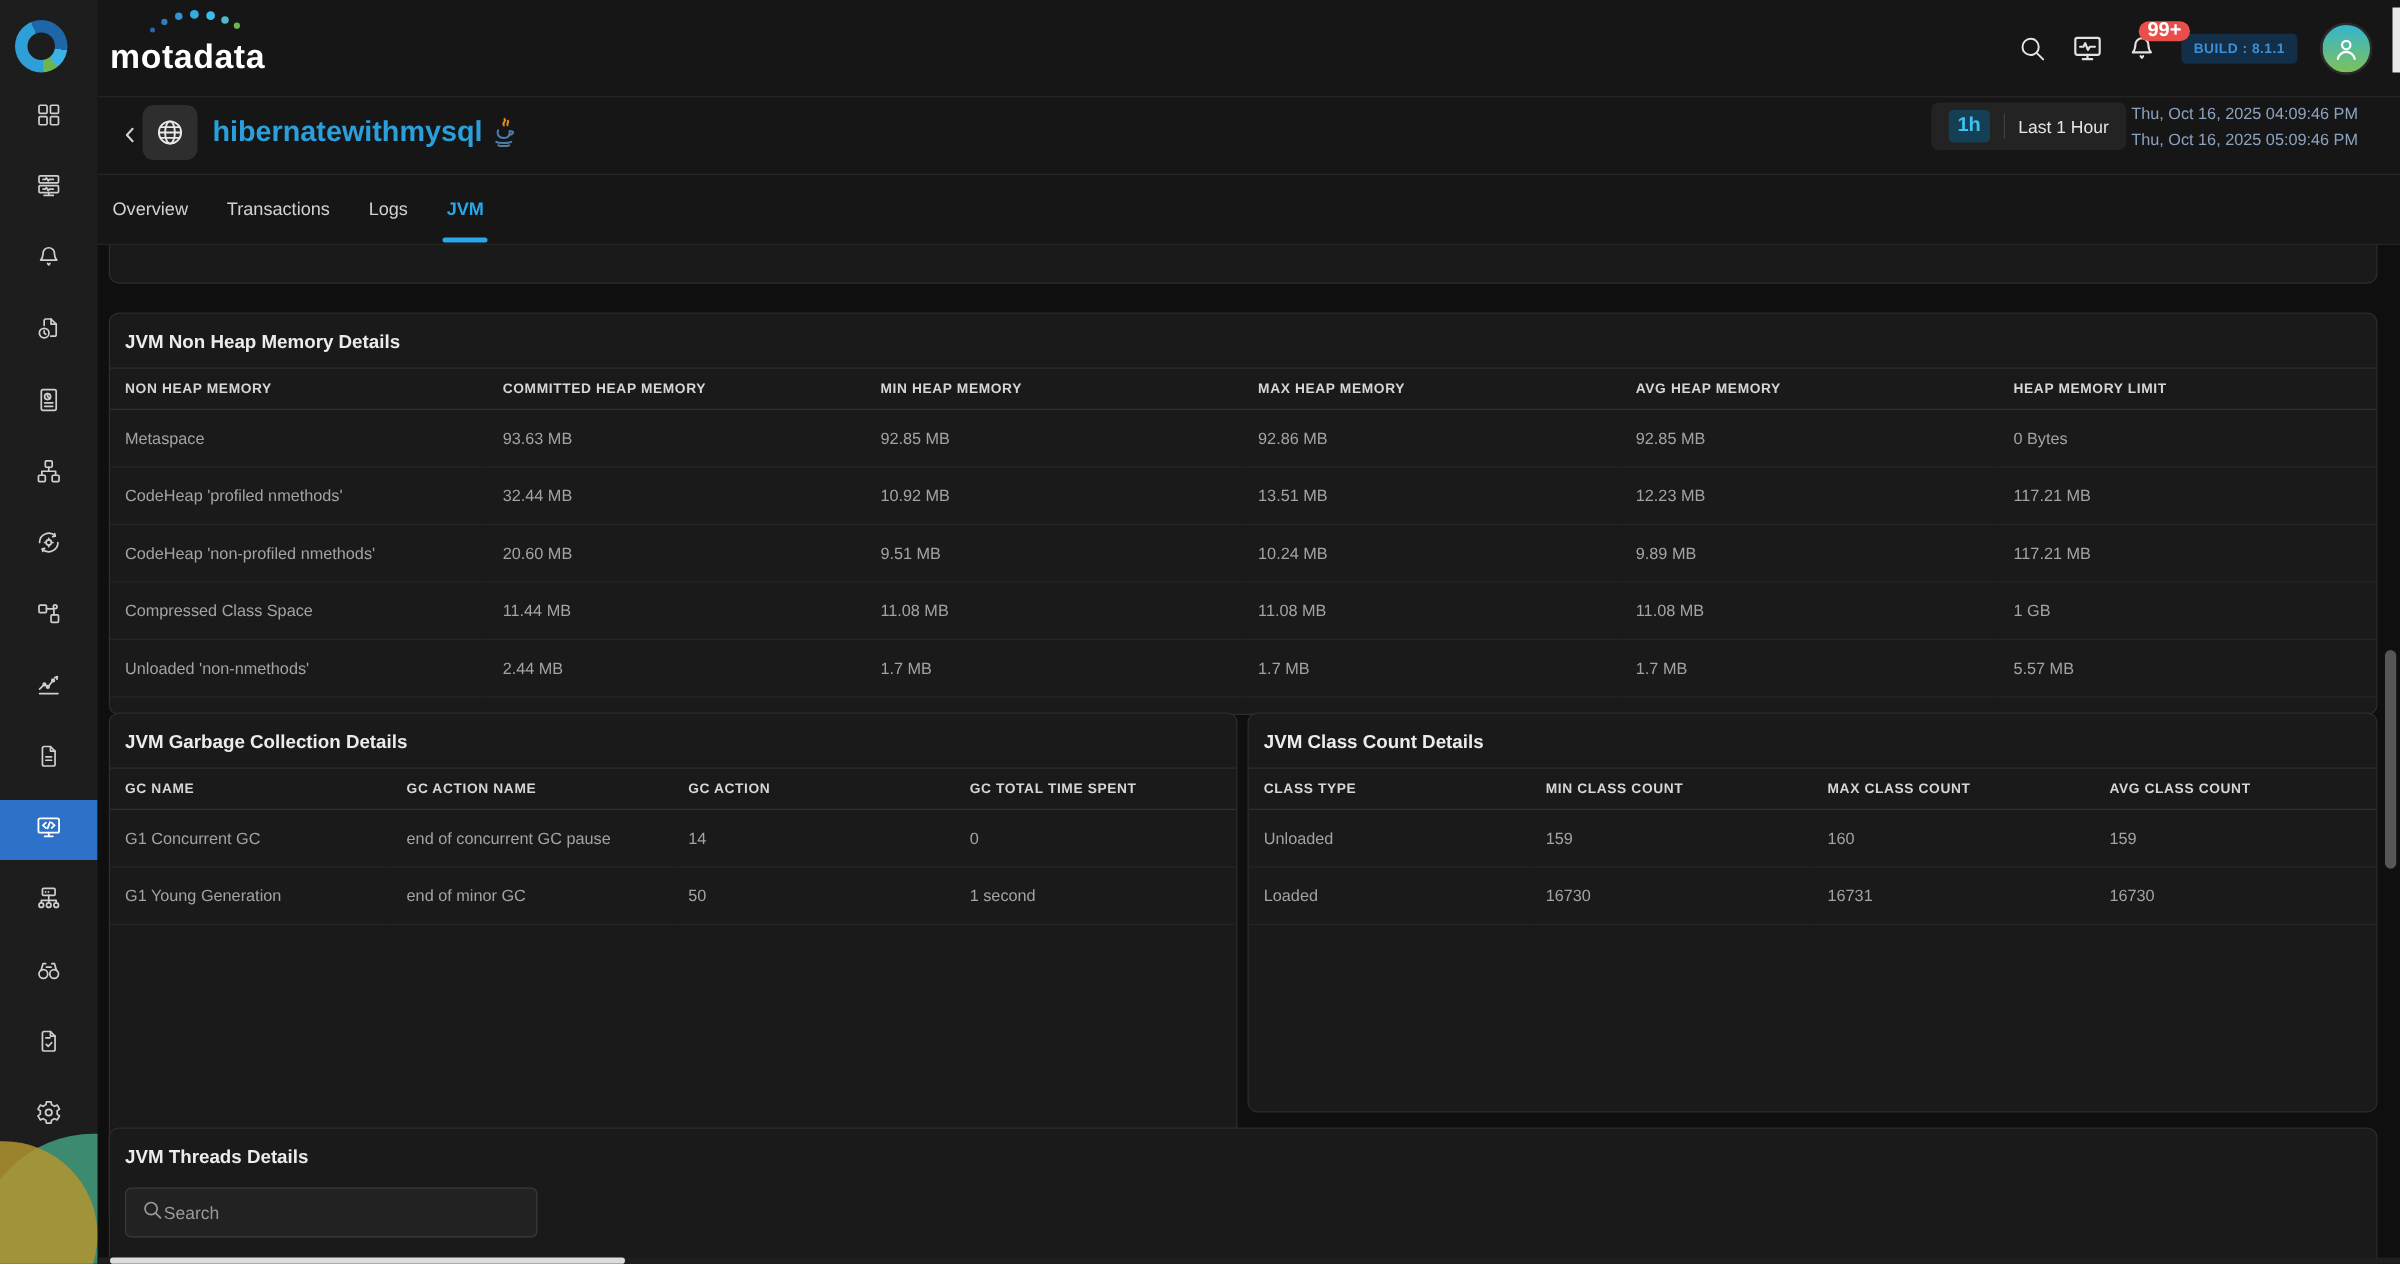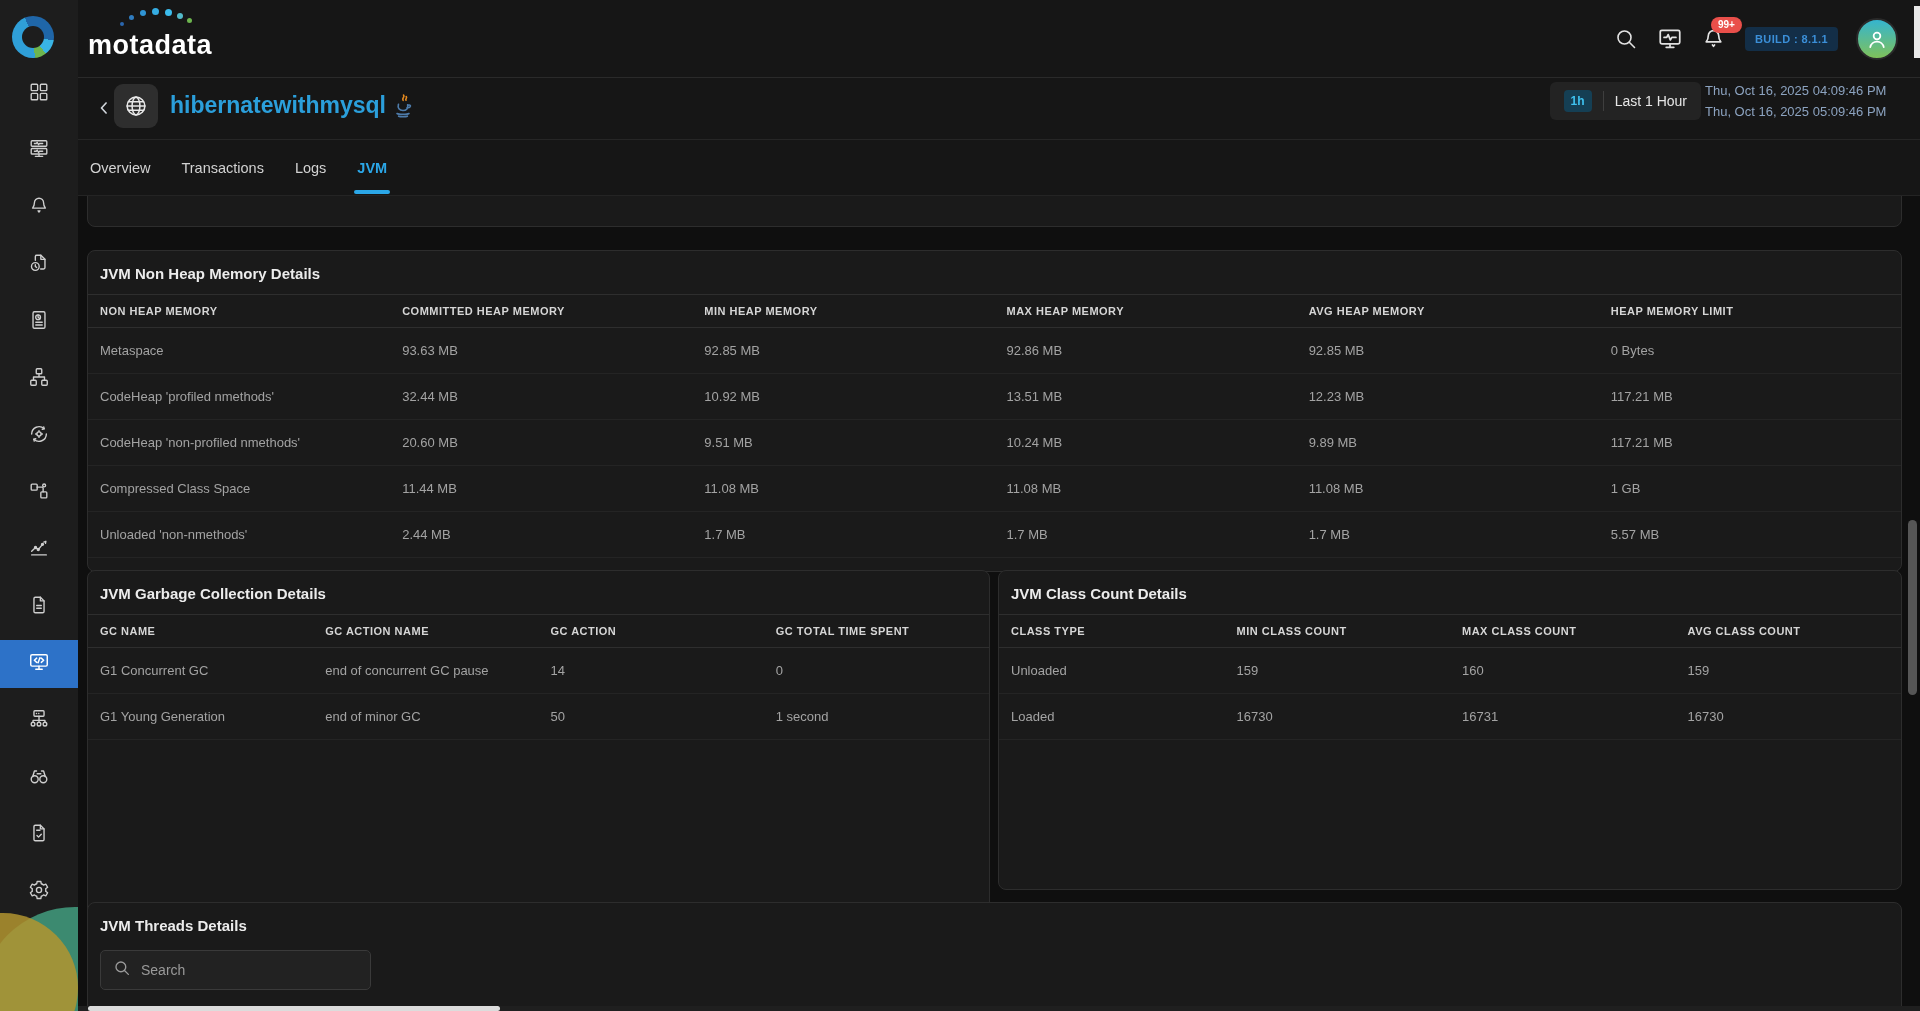--- a/index.html
+++ b/index.html
@@ -21,37 +21,37 @@
   .circ-yellow { position:absolute; left:-72px; top:12px; width:150px; height:150px; border-radius:50%; background:#b1942f; opacity:.85; }
 
   
   .topbar { position:absolute; left:78px; top:0; right:0; height:78px; background:#161616; border-bottom:1px solid #2a2a2a; }
   .brand { position:absolute; left:10px; top:30px; font-size:27px; font-weight:bold; color:#ffffff; letter-spacing:.5px; }
   .brand-dots { position:absolute; left:10px; top:8px; width:130px; height:26px; }
   .brand-dots i { position:absolute; border-radius:50%; }
   .tb-right { position:absolute; right:22px; top:0; height:78px; display:flex; align-items:center; gap:18px; }
   .tb-icon { width:26px; height:26px; display:flex; align-items:center; justify-content:center; cursor:pointer; position:relative; }
   .tb-icon svg { stroke:#e2e2e2; }
-  .badge-99 { position:absolute; top:-9px; left:10px; background:#e94f4a; color:#fff; font-size:10px; font-weight:bold;
+  .badge-99 { position:absolute; top:-9px; left:10px; background:#e94f4a; color:#fff; font-size:16px; font-weight:bold;
     border-radius:9px; padding:2px 7px; line-height:12px; }
   .build-badge { background:#132e47; color:#3b8fd8; font-size:11px; font-weight:bold; letter-spacing:.4px;
     padding:6px 10px; border-radius:4px; white-space:nowrap; }
   .avatar { width:42px; height:42px; border-radius:50%; background:linear-gradient(180deg,#35b5cf,#7fc15a);
     display:flex; align-items:center; justify-content:center; border:2px solid #2a2a2a; cursor:pointer; }
 
   
   .header-row { position:absolute; left:78px; top:78px; right:0; height:62px; background:#161616; border-bottom:1px solid #262626; }
   .back-btn { position:absolute; left:14px; top:18px; width:24px; height:24px; display:flex; align-items:center; justify-content:center; cursor:pointer; }
   .app-icon-btn { position:absolute; left:36px; top:6px; width:44px; height:44px; background:#2e2e2e; border-radius:9px;
     display:flex; align-items:center; justify-content:center; cursor:pointer; }
   .app-title { position:absolute; left:92px; top:14px; font-size:23px; font-weight:600; color:#2b9fdb; }
   .java-icon { position:absolute; left:312px; top:14px; }
   .time-pill { position:absolute; right:219px; top:4px; height:38px; background:#232323; border-radius:6px;
     display:flex; align-items:center; padding:0 14px; gap:11px; cursor:pointer; }
-  .tp-chip { background:#153f54; color:#3fc1ef; font-size:12px; font-weight:bold; padding:4px 7px; border-radius:4px; }
+  .tp-chip { background:#153f54; color:#3fc1ef; font-size:16px; font-weight:bold; padding:4px 7px; border-radius:4px; }
   .tp-div { width:1px; height:20px; background:#3e3e3e; }
   .tp-label { font-size:14px; color:#e6e6e6; }
   .stamps { position:absolute; right:5px; top:2px; width:210px; font-size:13px; color:#8ca3c0; line-height:21px; text-align:left; }
 
   
   .tabs-row { position:absolute; left:78px; top:140px; right:0; height:56px; background:#161616; border-bottom:1px solid #242424;
     display:flex; gap:27px; padding-left:10px; }
   .tab { position:relative; height:56px; display:flex; align-items:center; font-size:14.5px; color:#d2d2d2; cursor:pointer; padding:0 2px; }
   .tab.active { color:#2ba7e8; font-weight:bold; }
   .tab.active::after { content:""; position:absolute; left:50%; transform:translateX(-50%); bottom:2px; width:36px; height:4px;
@@ -66,22 +66,22 @@
   .p-gc      { left:9px; top:374px; width:903px; height:408px; }
   .p-class   { left:920px; top:374px; width:904px; height:320px; }
   .p-threads { left:9px; top:706px; width:1815px; height:140px; }
 
   table.dtable { width:100%; border-collapse:collapse; table-layout:fixed; }
   .dtable th { text-align:left; padding:10px 12px; font-size:11px; font-weight:bold; letter-spacing:.5px;
     color:#d6d6d6; border-top:1px solid #2e2e2e; border-bottom:1px solid #2e2e2e; white-space:nowrap; overflow:hidden; }
   .dtable td { text-align:left; padding:15px 12px; font-size:13px; color:#a3a3a3; border-bottom:1px solid #242424;
     white-space:nowrap; overflow:hidden; }
 
-  .search-box { margin:4px 12px; width:271px; height:40px; background:#222222; border:1px solid #3a3a3a; border-radius:5px;
-    display:flex; align-items:center; padding:14px 12px; gap:10px; }
+  .search-box { margin:4px 12px; width:330px; height:40px; background:#222222; border:1px solid #3a3a3a; border-radius:5px;
+    display:flex; align-items:center; padding:14px 12px; }
   .search-box input { background:transparent; border:none; outline:none; color:#e3e3e3; font-size:14px;
     font-family:"Liberation Sans", sans-serif; width:260px; }
   .search-box input::placeholder { color:#9a9a9a; }
 
   
   .vscroll-thumb { position:absolute; left:1830px; top:324px; width:9px; height:175px; background:#565656; border-radius:5px; }
   .page-vthumb { position:absolute; right:0; top:6px; width:6px; height:52px; background:#e9e9e9; z-index:9; }
   .hscroll-track { position:absolute; left:78px; right:0; bottom:0; height:5px; background:#1f1f1f; z-index:8; }
   .hscroll-thumb { position:absolute; left:10px; top:0; width:412px; height:5px; background:#dcdcdc; border-radius:3px; }
 </style>

